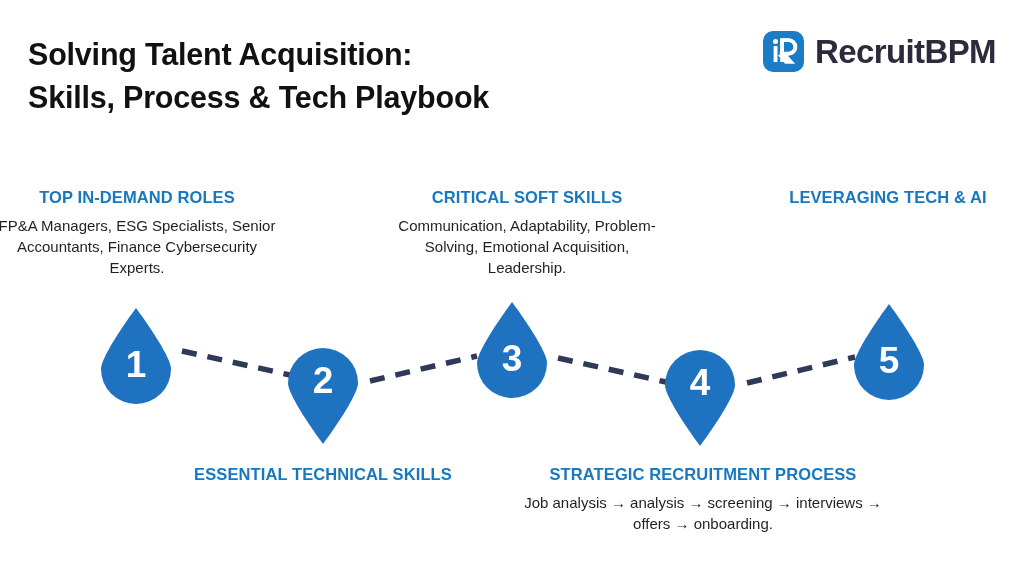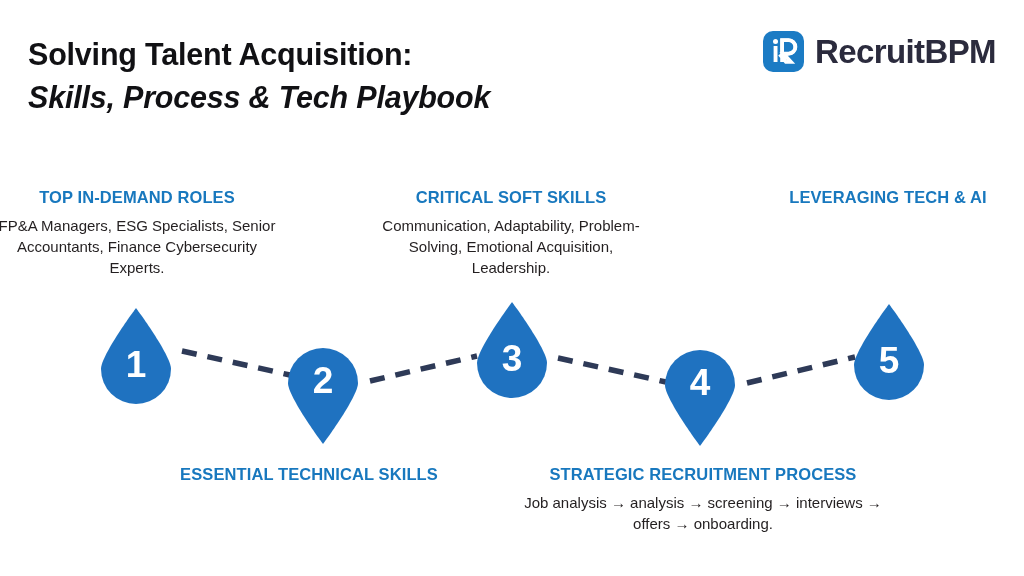--- a/index.html
+++ b/index.html
@@ -11,21 +11,21 @@
     position:relative;
   }
   #stage { position:relative; width:1024px; height:576px; }
 
   
   .title {
     position:absolute; left:28px; top:33px;
     font-size:30.5px; font-weight:bold; color:#111114;
     line-height:1.42; letter-spacing:-0.2px; white-space:nowrap;
   }
-  .title .l2 { display:block;font-style:italic; }
+  .title .l2 { display:block; }
 
   .logo { position:absolute; right:28px; top:31px; display:flex; align-items:center; gap:11px; }
   .logo-mark {
     width:41px; height:41px; border-radius:10px; background:#1B7BC4;
     position:relative; flex:0 0 auto;
   }
   .logo-mark svg { position:absolute; left:0; top:0; }
   .logo-word { font-size:33px; font-weight:bold; color:#2B2B3D; letter-spacing:-0.6px; line-height:1; }
 
   
@@ -117,30 +117,30 @@
       <path d="M41 2 C41 2 76 49 76 63 A35 35 0 0 1 6 63 C6 49 41 2 41 2 Z" fill="#1F72C0"></path>
     </svg>
     <div class="num">5</div>
   </div>
 
   <div class="block" style="left:-7px; top:188px; width:288px;">
     <h3>TOP IN-DEMAND ROLES</h3>
     <p>FP&amp;A Managers, ESG Specialists, Senior Accountants, Finance Cybersecurity Experts.</p>
   </div>
 
-  <div class="block" style="left:375px; top:188px; width:272px;">
+  <div class="block" style="left:391px; top:188px; width:272px;">
     <h3>CRITICAL SOFT SKILLS</h3>
     <p>Communication, Adaptability, Problem-Solving, Emotional Acquisition, Leadership.</p>
   </div>
 
   <div class="block" style="left:752px; top:188px; width:272px;">
     <h3>LEVERAGING TECH &amp; AI</h3>
   </div>
 
-  <div class="block" style="left:139px; top:465px; width:340px;">
+  <div class="block" style="left:153px; top:465px; width:340px;">
     <h3>ESSENTIAL TECHNICAL SKILLS</h3>
   </div>
 
   <div class="block" style="left:505px; top:465px; width:396px;">
     <h3>STRATEGIC RECRUITMENT PROCESS</h3>
     <p>Job analysis → analysis → screening → interviews → offers → onboarding.</p>
   </div>
 
 </div>
 

